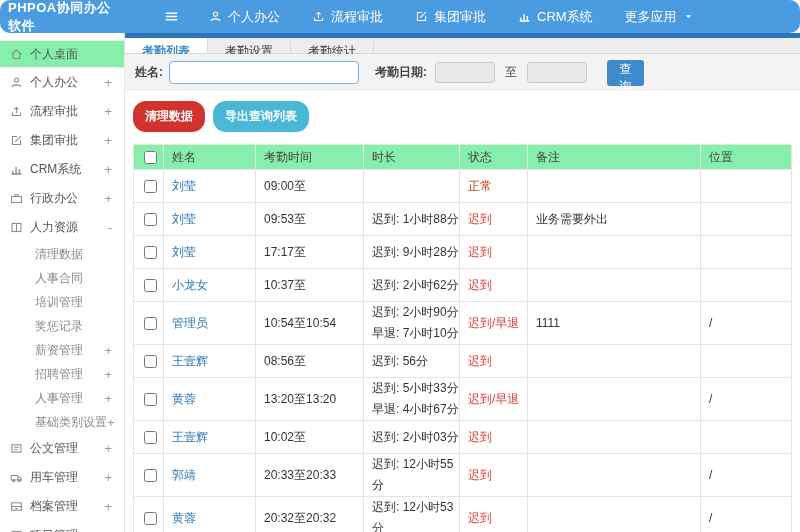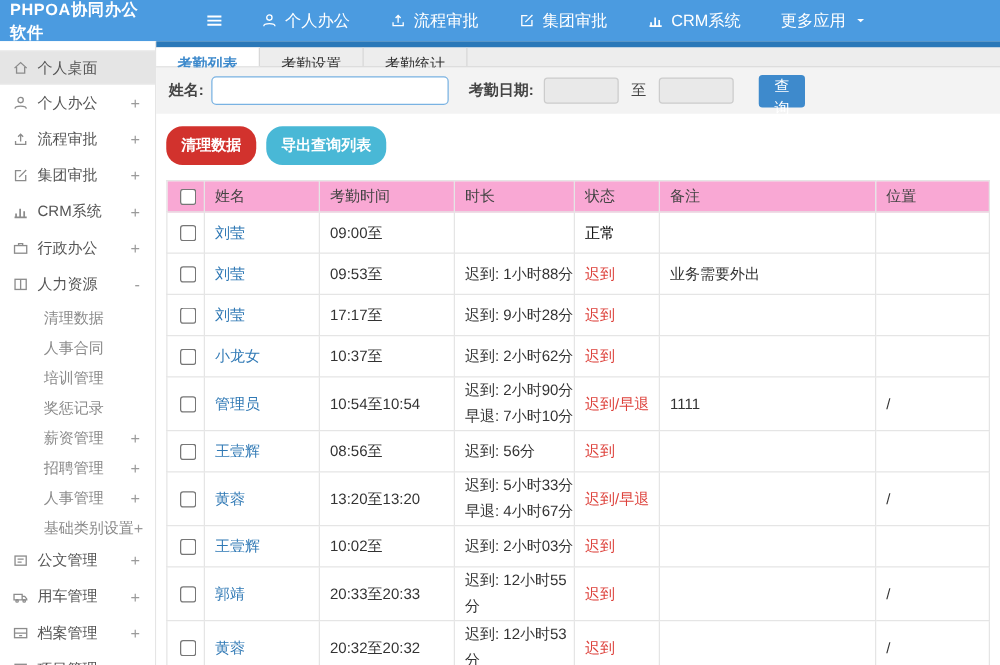--- a/index.html
+++ b/index.html
@@ -3,31 +3,31 @@
 <meta charset="utf-8">
 <style>
   * { box-sizing: border-box; }
   html,body { margin:0; padding:0; }
   body {
     width:800px; height:532px; overflow:hidden; background:#fff;
     font-family:"Liberation Sans","DejaVu Sans",sans-serif;
     font-size:12px; color:#333;
   }
   
-  .navbar { height:33px; background:var(--navbar); display:flex; align-items:center; color:#fff; }
+  .navbar { height:33px; background:var(--navbar); display:flex; align-items:center; color:#fff;border-radius:10px; }
   .brand  { font-size:13px; font-weight:bold; padding-left:8px; width:122px; letter-spacing:.5px; }
   .menu-btn { margin-left:42px; display:flex; align-items:center; cursor:pointer; }
   .nav-items { display:flex; align-items:center; margin-left:30px; gap:32px; }
   .nav-item { display:flex; align-items:center; gap:6px; font-size:13px; color:#fff; cursor:pointer; white-space:nowrap; }
   .ic { display:inline-flex; align-items:center; color:#8c8c8c; }
   .navbar .ic { color:#fff; }
   
   .layout { display:flex; height:499px; }
   .sidebar { width:125px; background:#fff; border-right:1px solid #e5e5e5; padding-top:7px; flex:none; overflow:hidden; }
-  .side-desktop { height:28px; background:#e5e5e5; border-top:1px solid #ededed; border-bottom:1px solid #ededed;
+  .side-desktop { height:28px; background:#86efac; border-top:1px solid #ededed; border-bottom:1px solid #ededed;
     display:flex; align-items:center; gap:7px; padding-left:10px; color:#555; cursor:pointer; }
   .side-item { height:29px; display:flex; align-items:center; gap:7px; padding:0 12px 0 10px; color:#555; cursor:pointer; }
   .side-sub  { height:24px; display:flex; align-items:center; padding:0 12px 0 35px; color:#8a8a8a; cursor:pointer; }
   .side-label { flex:1; white-space:nowrap; }
   .expand { color:#9a9a9a; font-size:13px; }
   
   .content { flex:1; min-width:0; background:#f3f3f3; display:flex; flex-direction:column; }
   .strip { height:5px; background:var(--strip); flex:none; }
   .tabbar { height:16px; background:#ededed; border-bottom:1px solid #d8d8d8; display:flex; flex:none; }
   .tab { padding:0 17px; line-height:26px; border-right:1px solid #d8d8d8; color:#333; cursor:pointer; }
@@ -39,28 +39,28 @@
   .to-label { margin:0 8px; color:#444; }
   .search-btn { margin-left:18px; width:37px; height:26px; background:var(--accent); color:#fff; border:none; border-radius:3px; font-size:12px; cursor:pointer; }
   .panel { flex:1; background:#fff; padding:10px 8px 0 8px; overflow:hidden; }
   .actions { display:flex; gap:8px; }
   .btn { color:#fff; border:none; border-radius:13px; padding:7px 12px; font-size:12px; font-weight:bold; cursor:pointer; }
   .btn-danger { background:var(--danger); }
   .btn-info { background:var(--info); }
   
   table { width:100%; border-collapse:collapse; margin-top:12px; table-layout:fixed; font-size:12px; }
   th,td { border:1px solid #e5e5e5; text-align:left; padding:0 0 0 8px; }
-  th { height:25px; background:#f9a8d4; font-weight:normal; color:#444; }
+  th { height:25px; background:#86efac; font-weight:normal; color:#444; }
   td { height:33px; line-height:17px; vertical-align:middle; }
   .c-dur div { line-height:21px; }
   .c-check { padding-left:10px; }
   input[type="checkbox"] { width:13px; height:13px; margin:0; vertical-align:middle; }
   .name-link { color:var(--link); cursor:pointer; text-decoration:none; }
   .st-late { color:var(--late); }
-  .st-normal { color:#000000; }
+  .st-normal { color:#c2410c; }
 </style>
 </head>
 <body>
 
 <div class="navbar">
   <div class="brand">PHPOA协同办公软件</div>
   <div class="menu-btn">
     <span class="ic">
         <svg viewBox="0 0 16 16" width="15" height="15">
           <path d="M2 4.5h12M2 8h12M2 11.5h12" stroke="currentColor" stroke-width="1.7" fill="none"></path>

